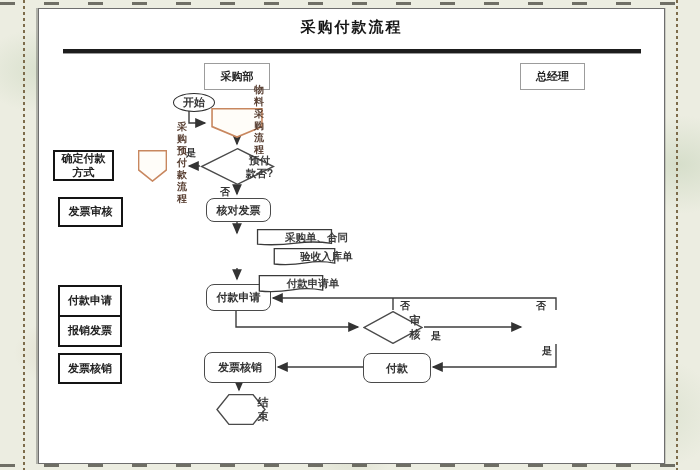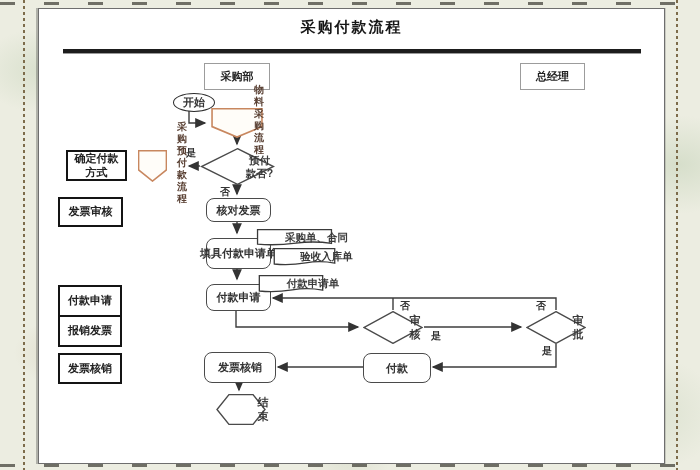--- a/index.html
+++ b/index.html
@@ -52,21 +52,21 @@
   <div class="dash-h" style="bottom:3px;"></div>
 
   <div class="page">
 
     <div class="title">采购付款流程</div>
     <div class="divider"></div>
 
     <div class="node lane" style="left:165px;top:54px;width:64px;height:25px;font-family:Liberation Serif, serif;">采购部</div>
     <div class="node lane" style="left:481px;top:54px;width:63px;height:25px;">总经理</div>
 
-    <div class="node side" style="left:27px;top:141px;width:61px;height:31px;padding:0 4px;box-sizing:border-box;">确定付款方式</div>
+    <div class="node side" style="left:14px;top:141px;width:61px;height:31px;padding:0 4px;box-sizing:border-box;">确定付款方式</div>
     <div class="node side" style="left:19px;top:188px;width:61px;height:26px;">发票审核</div>
     <div class="node side" style="left:19px;top:276px;width:60px;height:28px;">付款申请</div>
     <div class="node side" style="left:19px;top:306px;width:60px;height:28px;">报销发票</div>
     <div class="node side" style="left:19px;top:344px;width:60px;height:27px;">发票核销</div>
 
     <svg class="wires" width="625" height="454">
       <defs>
         <marker id="arr" markerWidth="9" markerHeight="7" refX="7" refY="3.5" orient="auto">
           <polygon points="0 0, 8 3.5, 0 7" fill="#333"></polygon>
         </marker>
@@ -106,23 +106,20 @@
 
     <div class="shape pent" style="left:99px;top:141px;width:29px;height:32px;">
       <svg viewBox="0 0 100 100" preserveAspectRatio="none">
         <polygon points="2,2 98,2 98,62 50,97 2,62" fill="#fffdf9" stroke-width="1.6" vector-effect="non-scaling-stroke" stroke="#c8875f"></polygon>
       </svg>
       <span class="lbl">采购预付款流程</span>
     </div>
 
     <div class="node rounded" style="left:167px;top:189px;width:63px;height:22px;">核对发票</div>
 
-    <div class="node rounded spill" style="left:167px;top:229px;width:63px;height:29px;">
-      <span class="lbl-spill">填具付款申请单</span>
-    </div>
 
     <div class="shape doc" style="left:217px;top:220px;width:77px;height:19px;">
       <svg viewBox="0 0 100 100" preserveAspectRatio="none">
         <path d="M2,3 L98,3 L98,76 Q76,62 52,74 Q26,88 2,80 Z" fill="#fff" stroke="#3a3a3a" stroke-width="1.3" vector-effect="non-scaling-stroke"></path>
       </svg>
       <span class="lbl">采购单、合同</span>
     </div>
 
     <div class="shape doc" style="left:234px;top:239px;width:63px;height:20px;">
       <svg viewBox="0 0 100 100" preserveAspectRatio="none">
@@ -140,26 +137,20 @@
 
     <div class="node rounded" style="left:167px;top:275px;width:63px;height:25px;">付款申请</div>
 
     <div class="shape" style="left:324px;top:302px;width:60px;height:33px;">
       <svg viewBox="0 0 100 100" preserveAspectRatio="none">
         <polygon points="50,2 98,50 50,98 2,50" fill="#fff" stroke-width="1.4" vector-effect="non-scaling-stroke" stroke="#4a4a4a"></polygon>
       </svg>
       <span class="lbl" style="font-size:11px;">审核</span>
     </div>
 
-    <div class="shape" style="left:487px;top:302px;width:60px;height:33px;">
-      <svg viewBox="0 0 100 100" preserveAspectRatio="none">
-        <polygon points="50,2 98,50 50,98 2,50" fill="#fff" stroke-width="1.4" vector-effect="non-scaling-stroke" stroke="#4a4a4a"></polygon>
-      </svg>
-      <span class="lbl" style="font-size:11px;">审批</span>
-    </div>
 
     <div class="node rounded" style="left:324px;top:344px;width:66px;height:28px;">付款</div>
 
     <div class="node rounded" style="left:165px;top:343px;width:70px;height:29px;">发票核销</div>
 
     <div class="shape" style="left:177px;top:385px;width:50px;height:31px;">
       <svg viewBox="0 0 100 100" preserveAspectRatio="none">
         <polygon points="26,2 74,2 98,50 74,98 26,98 2,50" fill="#fff" stroke-width="1.4" vector-effect="non-scaling-stroke" stroke="#4a4a4a"></polygon>
       </svg>
       <span class="lbl" style="font-size:11px;">结束</span>

